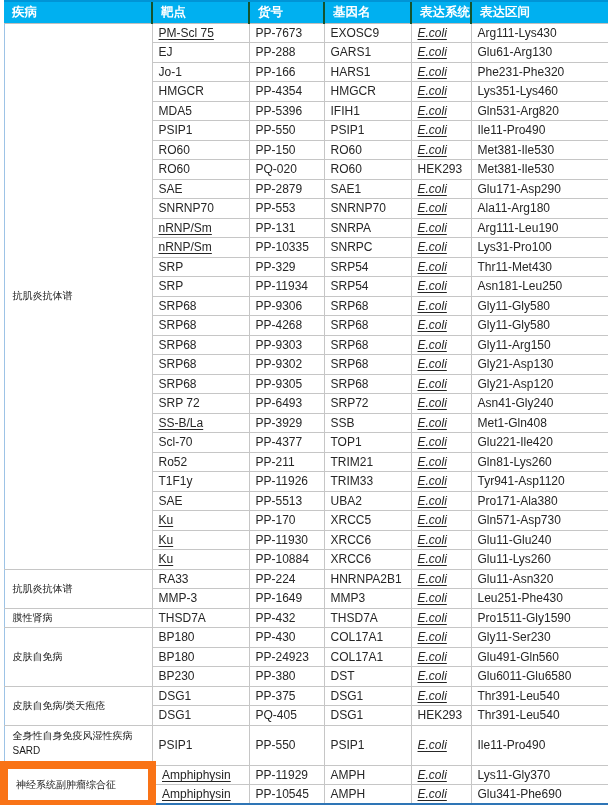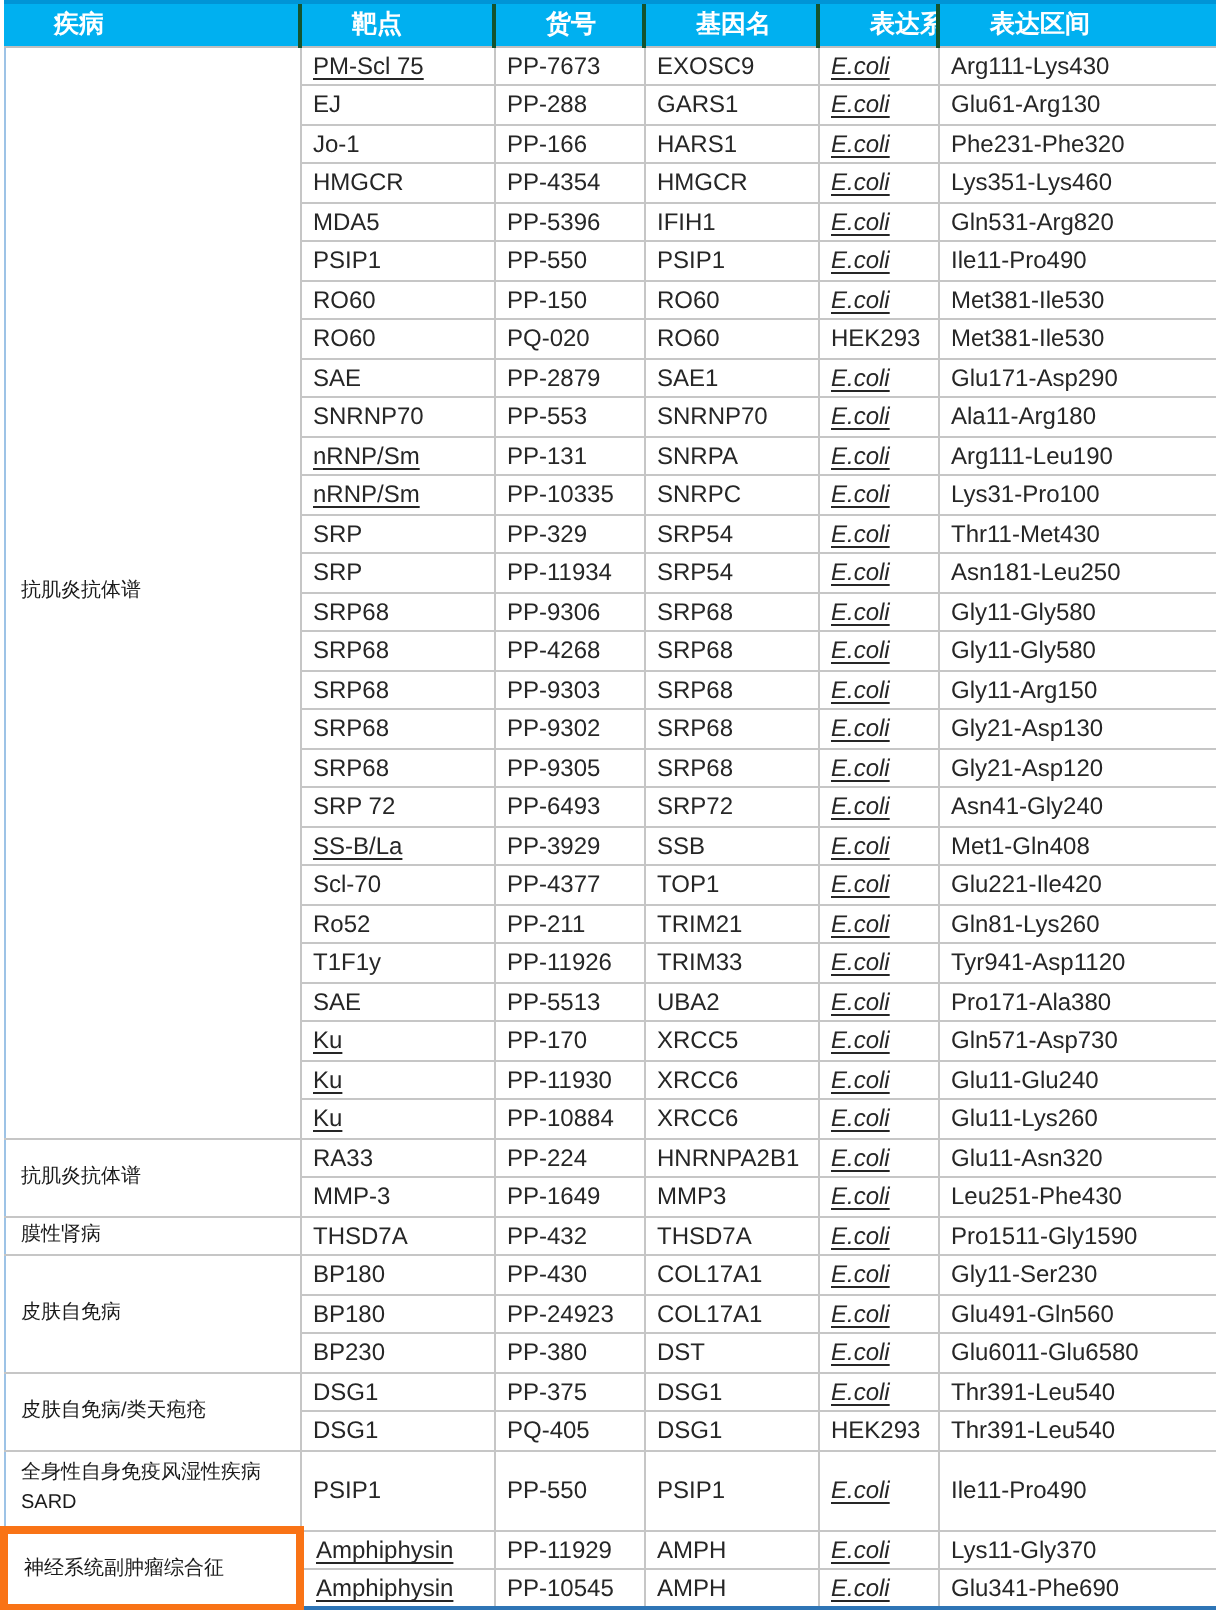--- a/index.html
+++ b/index.html
@@ -21,21 +21,21 @@
   col.c-system  { width: 60px; }
   col.c-region  { width: 141px; }
 
   thead tr { height: 22px; }
   th {
     background: #00B0F0;
     color: #ffffff;
     font-size: 12.5px;
     font-weight: bold;
     text-align: left;
-    padding: 0 25px;
+    padding: 0 8px;
     border-top: 2px solid #0094D6;
     border-bottom: 1px solid #BFBFBF;
     white-space: nowrap;
     overflow: hidden;
   }
   th + th { border-left: 2px solid #14532d; }
 
   tbody tr { height: 19.5px; }
   tbody tr.tall { height: 40px; margin-left: 20px; }
   td {
@@ -49,21 +49,21 @@
   }
   td.disease-cell {
     padding: 0 8px;
     font-size: 10px;
     color: #1a1a1a;
     white-space: normal;
     line-height: 1.55;
     border-left: 1px solid #9DC3E6;
     vertical-align: middle;
   }
-  td.disease-cell.sel { border: 4px solid #f97316; }
+  td.disease-cell.sel { border: 8px solid #f97316; }
   tbody tr:last-child td { border-bottom: 2px solid #2E75B6; }
   td:last-child { border-right: 4px solid #737373; }
 
   .ecoli { font-style: italic; }
   .sq {
     text-decoration-line: underline;
     text-decoration-style: wavy;
     text-decoration-color: #FF2B2B;
     text-decoration-thickness: 1px;
     text-underline-offset: 2px;

